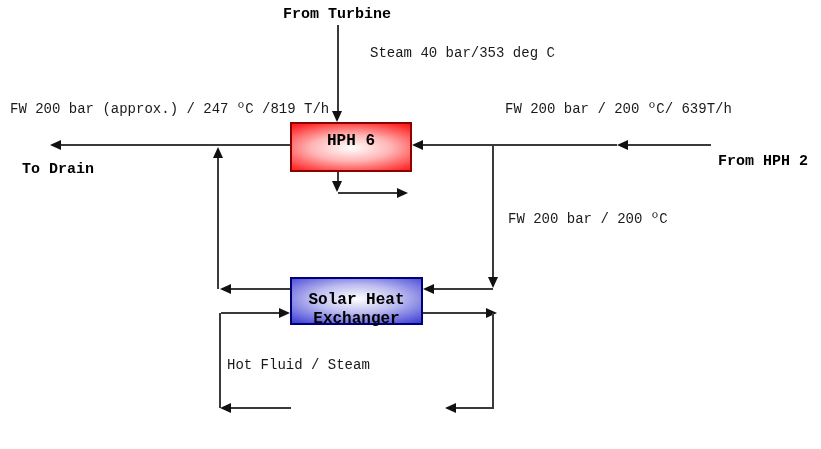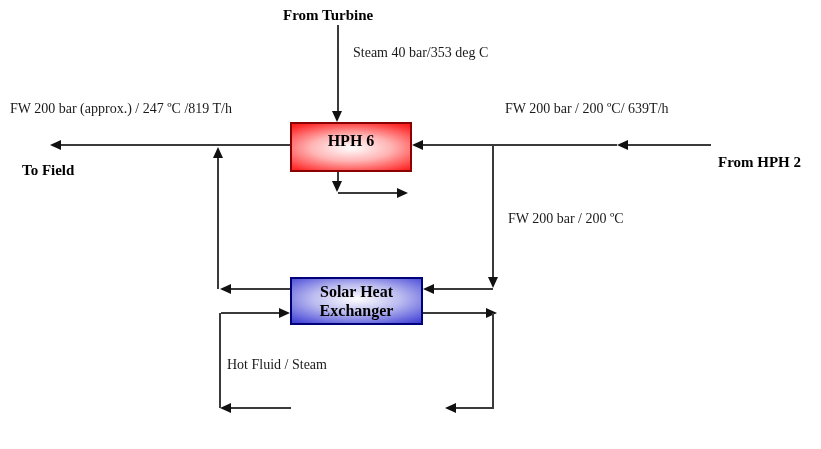--- a/index.html
+++ b/index.html
@@ -1,18 +1,18 @@
 <!DOCTYPE html>
 <html style="--hph6_fill: #ff3030; --hph6_border: #8b0000; --shx_fill: #4848d8; --shx_border: #000078; --sfield_start: #ffea00; --sfield_end: #ff3f00; --sfield_border: #6b3200; --line: #3a3a3a;"><head>
 <meta charset="utf-8">
 <style>
   html,body{margin:0;padding:0;background:#fff;}
   #canvas{
     position:relative;width:821px;height:449px;background:#ffffff;
-    font-family:Liberation Serif, serif;color:#000;overflow:hidden;
+    font-family:Liberation Mono, monospace;color:#000;overflow:hidden;
   }
   .lbl{position:absolute;font-size:14px;white-space:pre;line-height:20px;color:#1a1a1a;}
   .lbl.bold{font-weight:bold;font-size:15px;color:#000;}
   .hline{position:absolute;height:2px;background:#3a3a3a;}
   .vline{position:absolute;width:2px;background:#3a3a3a;}
   .ah{position:absolute;width:0;height:0;}
   .ah-left{border-top:5px solid transparent;border-bottom:5px solid transparent;border-right:11px solid #111;}
   .ah-right{border-top:5px solid transparent;border-bottom:5px solid transparent;border-left:11px solid #111;}
   .ah-up{border-left:5px solid transparent;border-right:5px solid transparent;border-bottom:11px solid #111;}
   .ah-down{border-left:5px solid transparent;border-right:5px solid transparent;border-top:11px solid #111;}
@@ -20,39 +20,39 @@
   #hph6{
     left:290px;top:122px;width:122px;height:50px;
     border:2px solid var(--hph6_border,#8b0000);
     background:radial-gradient(ellipse 90% 75% at 50% 52%, #ffffff 0%, #ffb4b4 38%, var(--hph6_fill,#ff3030) 78%, #ea0000 100%);
     padding-top:8px;
   }
   #shx{
     left:290px;top:277px;width:133px;height:48px;
     border:2px solid var(--shx_border,#000078);
     background:radial-gradient(ellipse 85% 80% at 50% 45%, #ffffff 0%, #bcbcf0 40%, var(--shx_fill,#4848d8) 85%, #2a2ac4 100%);
-    padding-top:3px;line-height:19px;
+    padding-top:12px;line-height:19px;
   }
   #sfield{
     left:291px;top:388px;width:157px;height:44px;border-radius:50%;
     border:2px solid var(--sfield_border,#6b3200);
     background:linear-gradient(135deg, var(--sfield_start,#ffea00) 0%, #ffc400 40%, #ff7a00 75%, var(--sfield_end,#ff3f00) 100%);
     line-height:40px;
   }
 </style>
 </head>
 <body>
 
 <div id="canvas">
 
   <div class="lbl bold" style="left:283px;top:5px;">From Turbine</div>
-  <div class="lbl" style="left:353px;top:43px;">Steam 40 bar/353 deg C</div>
+  <div class="lbl" style="left:370px;top:43px;">Steam 40 bar/353 deg C</div>
   <div class="lbl" style="left:10px;top:99px;">FW 200 bar (approx.) / 247 ºC /819 T/h</div>
   <div class="lbl" style="left:505px;top:99px;">FW 200 bar / 200 ºC/ 639T/h</div>
-  <div class="lbl bold" style="left:22px;top:160px;">To Field</div>
+  <div class="lbl bold" style="left:22px;top:160px;">To Drain</div>
   <div class="lbl bold" style="left:718px;top:152px;">From HPH 2</div>
   <div class="lbl" style="left:508px;top:209px;">FW 200 bar / 200 ºC</div>
   <div class="lbl" style="left:227px;top:355px;">Hot Fluid / Steam</div>
 
   <div class="node" id="hph6">
     <span>HPH 6</span>
   </div>
   <div class="node" id="shx">
     <div>Solar Heat</div>
     <div>Exchanger</div>

